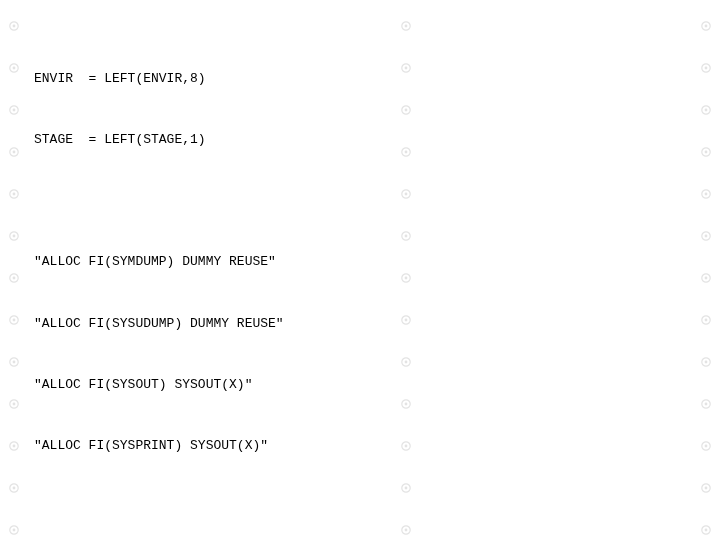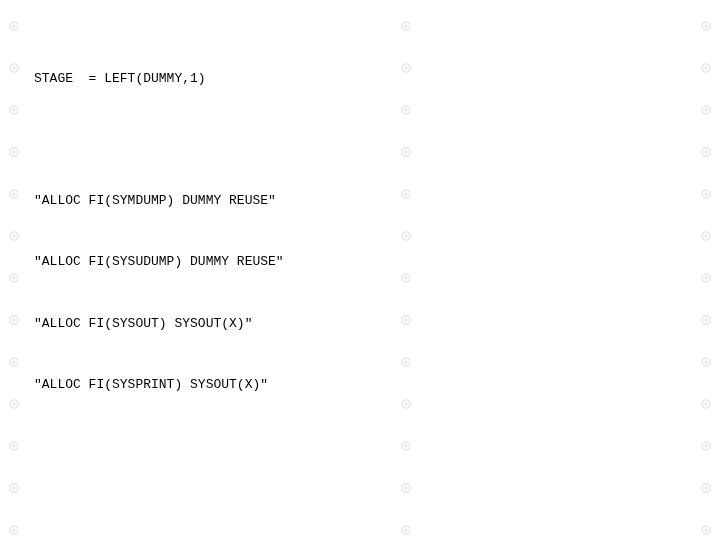--- a/index.html
+++ b/index.html
@@ -296,21 +296,22 @@
         <div class="wm">
           <svg viewBox="0 0 12 12" width="12" height="12">
             <circle cx="6" cy="6" r="4.2" fill="none" stroke="currentColor" stroke-width="1.2"></circle>
             <circle cx="6" cy="6" r="1.4" fill="currentColor"></circle>
           </svg>
         </div>
       </div>
     </div>
 
   <div class="code">
-    <span class="line">STAGE  = LEFT(DUMMY,1)</span>
+    <span class="line">ENVIR  = LEFT(ENVIR,8)</span>
+    <span class="line">STAGE  = LEFT(STAGE,1)</span>
     <span class="blank"></span>
     <span class="line">"ALLOC FI(SYMDUMP) DUMMY REUSE"</span>
     <span class="line">"ALLOC FI(SYSUDUMP) DUMMY REUSE"</span>
     <span class="line">"ALLOC FI(SYSOUT) SYSOUT(X)"</span>
     <span class="line">"ALLOC FI(SYSPRINT) SYSOUT(X)"</span>
     
     
     
     
     

